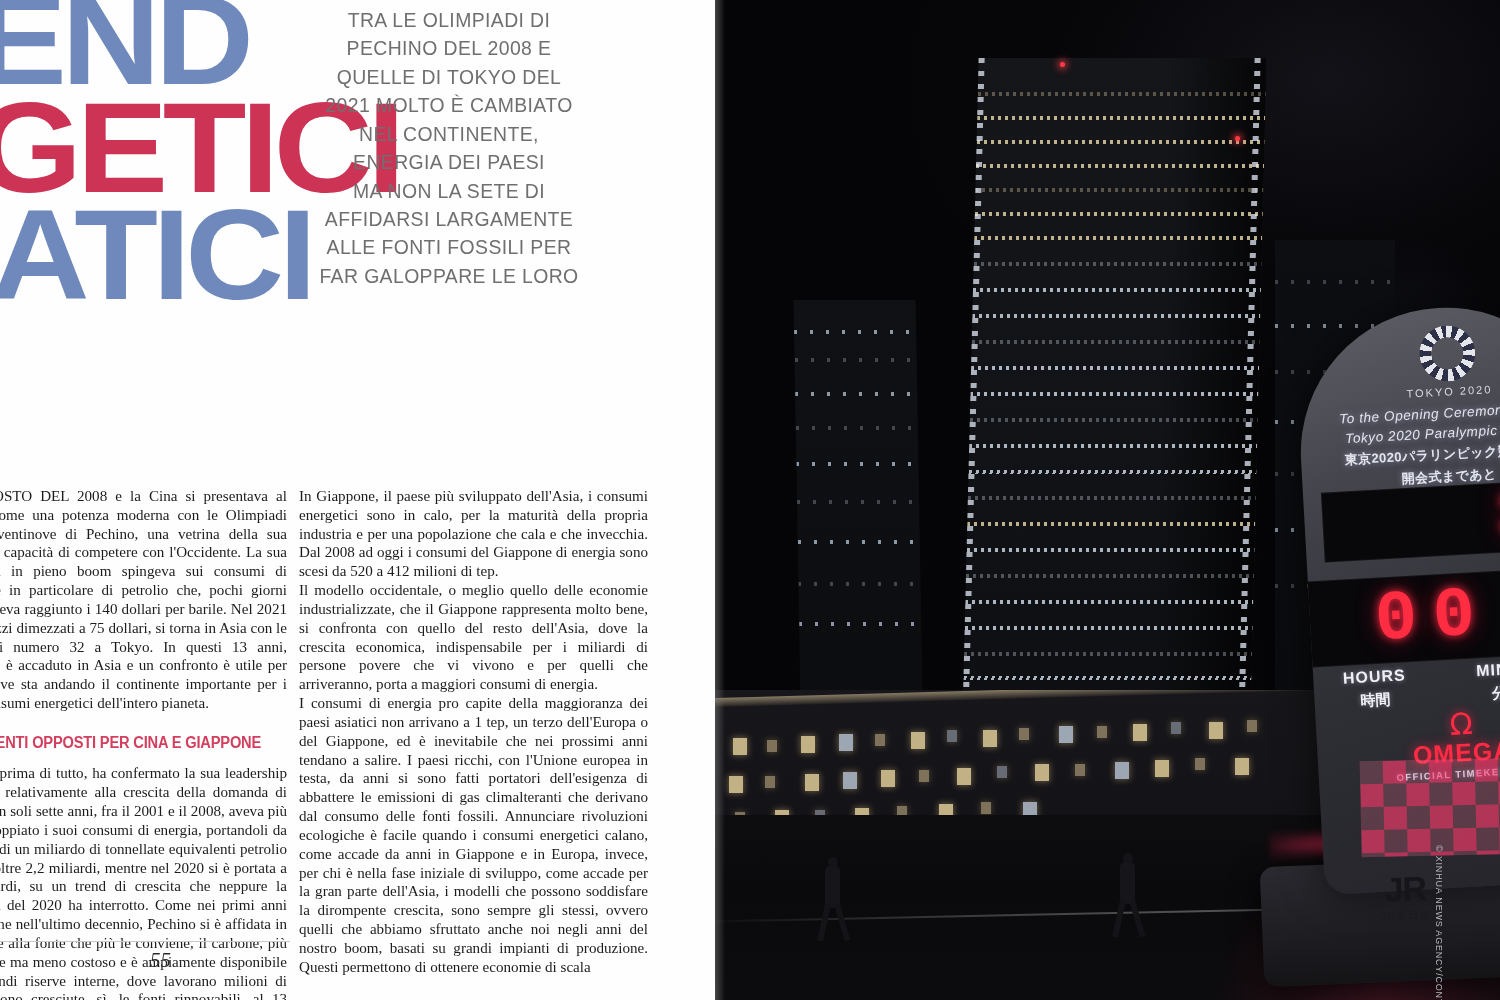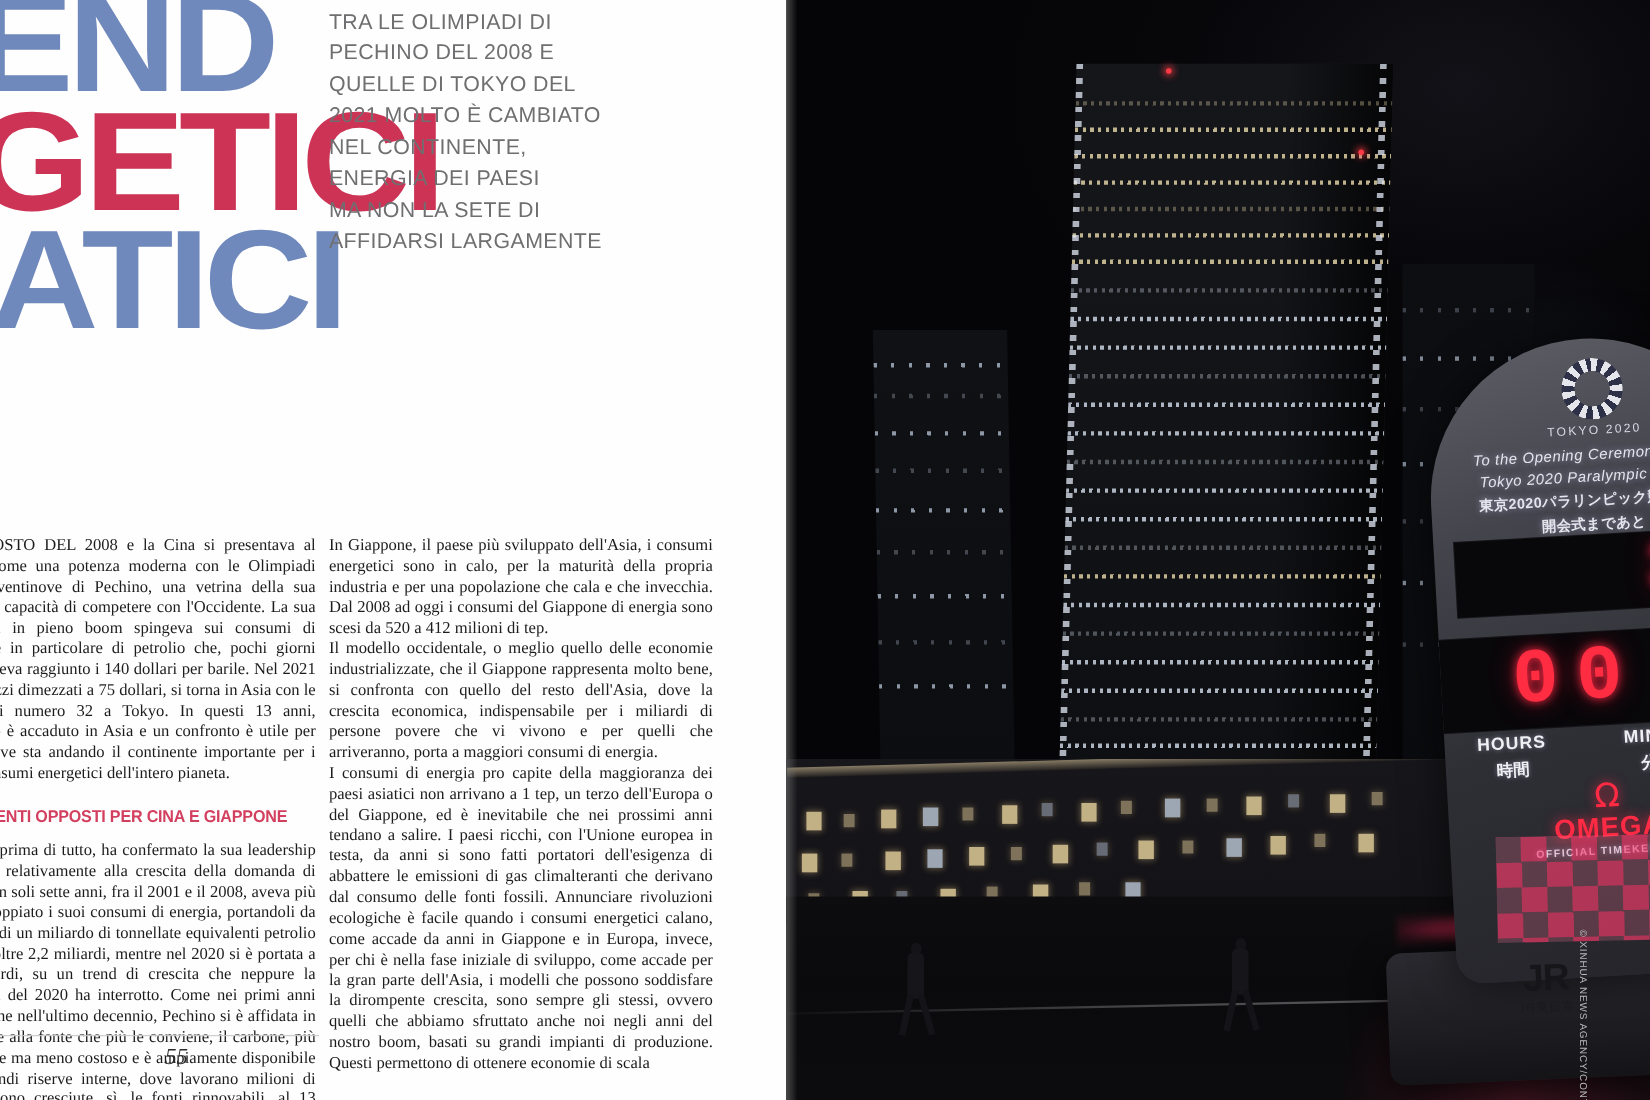--- a/index.html
+++ b/index.html
@@ -38,21 +38,21 @@
   
   .deck{
     position:absolute;left:299px;top:6px;width:300px;
     font-family:"Liberation Sans",sans-serif;
     font-size:19.4px;
     line-height:1.465;
     letter-spacing:0.4px;
     color:#6f6f71;
     text-transform:uppercase;
   }
-  .deck p{margin:0;}
+  .deck p{margin:0;text-align:center;}
 
   
   .col{
     position:absolute;top:487px;
     font-size:15.1px;
     line-height:1.248;
     color:#1c1c1c;
     text-align:justify;
     -webkit-hyphens:none;hyphens:none;
   }
@@ -358,20 +358,22 @@
 
     <div class="deck">
       <p>TRA LE OLIMPIADI DI</p>
       <p>PECHINO DEL 2008 E</p>
       <p>QUELLE DI TOKYO DEL</p>
       <p>2021 MOLTO È CAMBIATO</p>
       <p>NEL CONTINENTE,</p>
       <p>ENERGIA DEI PAESI</p>
       <p>MA NON LA SETE DI</p>
       <p>AFFIDARSI LARGAMENTE</p>
+      <p>ALLE FONTI FOSSILI PER</p>
+      <p>FAR GALOPPARE LE LORO</p>
     </div>
 
     <div class="col col-left">
       <p class="dropcap-para">È L'AGOSTO DEL 2008 e la Cina si presentava al mondo come una potenza moderna con le Olimpiadi numero ventinove di Pechino, una vetrina della sua volontà e capacità di competere con l'Occidente. La sua economia in pieno boom spingeva sui consumi di energia e in particolare di petrolio che, pochi giorni prima, aveva raggiunto i 140 dollari per barile. Nel 2021 con i prezzi dimezzati a 75 dollari, si torna in Asia con le Olimpiadi numero 32 a Tokyo. In questi 13 anni, parecchio è accaduto in Asia e un confronto è utile per capire dove sta andando il continente importante per i futuri consumi energetici dell'intero pianeta.</p>
       <p class="subhead">ANDAMENTI OPPOSTI PER CINA E GIAPPONE</p>
       <p>La Cina, prima di tutto, ha confermato la sua leadership mondiale relativamente alla crescita della domanda di energia. In soli sette anni, fra il 2001 e il 2008, aveva più che raddoppiato i suoi consumi di energia, portandoli da poco più di un miliardo di tonnellate equivalenti petrolio (tep) ad oltre 2,2 miliardi, mentre nel 2020 si è portata a 3,5 miliardi, su un trend di crescita che neppure la pandemia del 2020 ha interrotto. Come nei primi anni 2000 anche nell'ultimo decennio, Pechino si è affidata in gran parte alla fonte che più le conviene, il carbone, più inquinante ma meno costoso e è ampiamente disponibile nelle grandi riserve interne, dove lavorano milioni di operai. Sono cresciute, sì, le fonti rinnovabili, al 13 percento del totale, ma</p>
     </div>
 
     <div class="col col-right">
       <p>In Giappone, il paese più sviluppato dell'Asia, i consumi energetici sono in calo, per la maturità della propria industria e per una popolazione che cala e che invecchia. Dal 2008 ad oggi i consumi del Giappone di energia sono scesi da 520 a 412 milioni di tep.</p>

